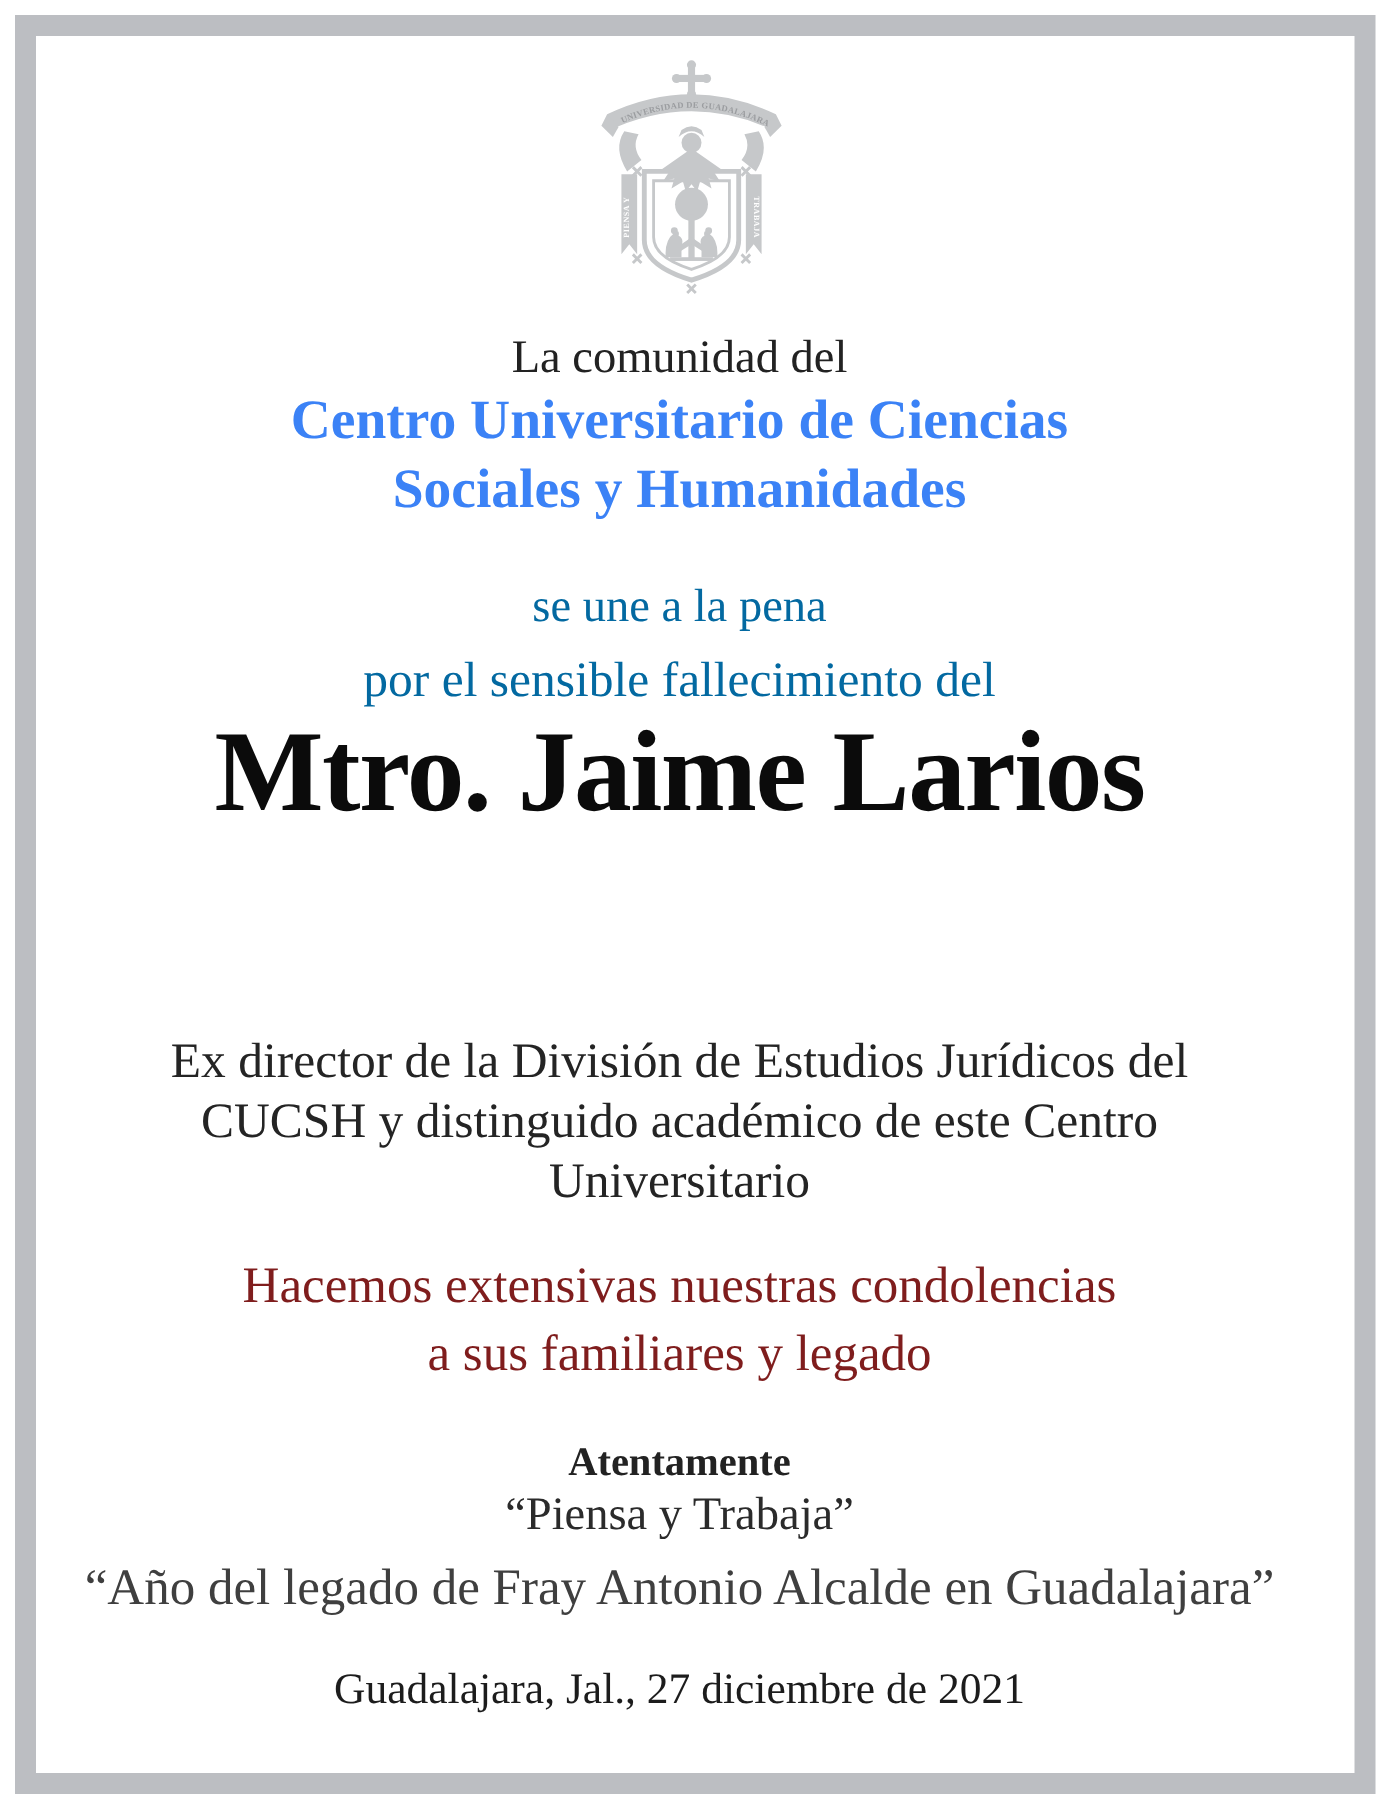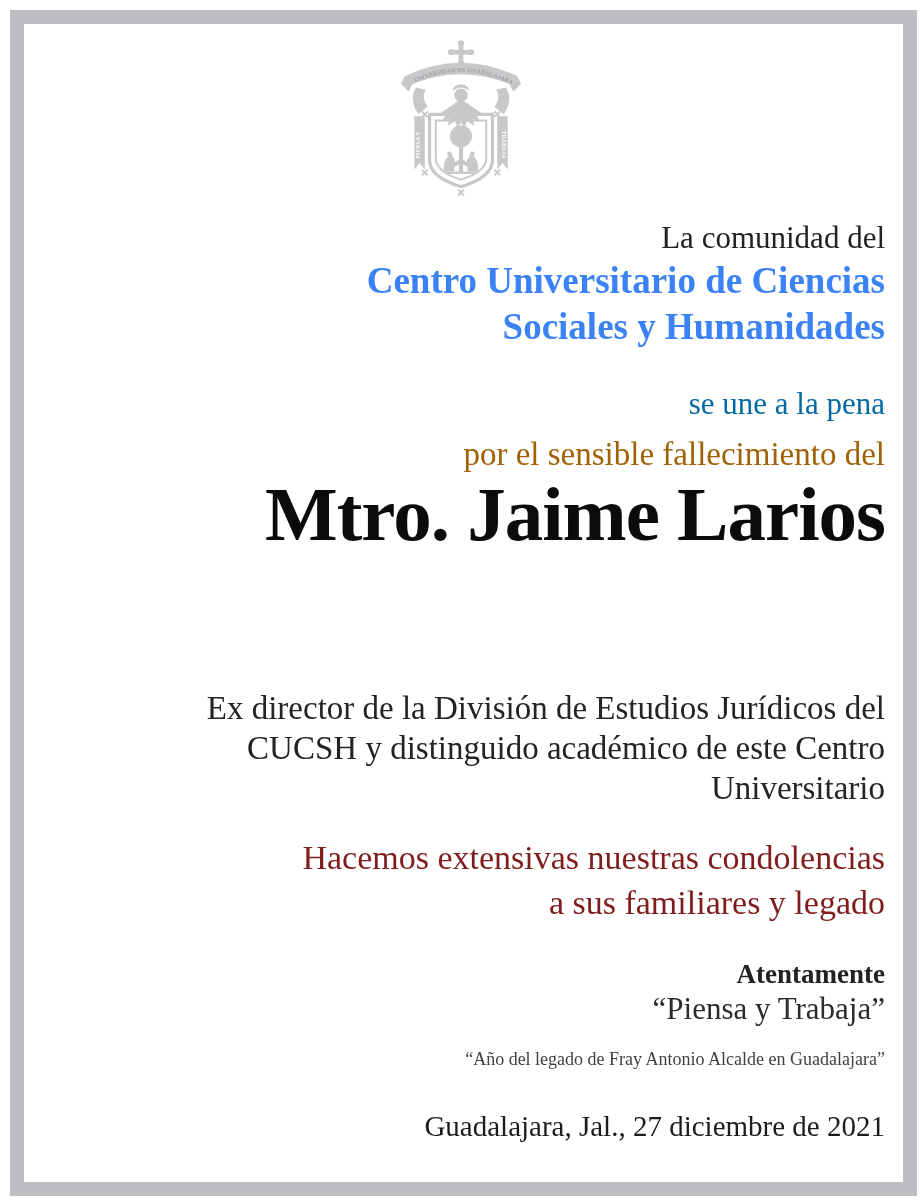--- a/index.html
+++ b/index.html
@@ -21,42 +21,42 @@
     top: 10px;
     left: 10px;
     right: 5px;
     bottom: 4px;
     border: 14px solid #bcbec2;
     pointer-events: none;
   }
   .block {
     position: absolute;
     left: 40px;
-    right: 37px;
-    text-align: right;
+    right: 56px;
+    text-align: center;
   }
   .logo-wrap {
     position: absolute;
     top: 38px;
     left: 0;
     right: 0;
     text-align: center;
   }
   .logo-wrap svg { display: inline-block; }
 
   .community   { top: 218px; font-size: 31px; line-height: 40px; color: #222222; }
   .institution { top: 258px; font-size: 37px; line-height: 46px; font-weight: bold; color: #3b82f6; }
   .joins       { top: 385px; font-size: 31px; line-height: 38px; color: #0369a1; }
-  .reason      { top: 434px; font-size: 33px; line-height: 40px; color: #a16207; }
+  .reason      { top: 434px; font-size: 33px; line-height: 40px; color: #0369a1; }
   .deceased    { top: 472px; font-size: 77px; line-height: 85px; font-weight: bold; color: #0b0b0b; letter-spacing: -1px; }
   .role        { top: 688px; font-size: 33px; line-height: 40px; color: #242424; }
   .condolence  { top: 835px; font-size: 34px; line-height: 45px; color: #7f1d1d; }
   .closing     { top: 958px; font-size: 27px; line-height: 32px; font-weight: bold; color: #222222; }
   .motto       { top: 990px; font-size: 31px; line-height: 38px; color: #2b2b2b; }
-  .dedication  { top: 1042px; font-size: 18px; line-height: 34px; color: #3f3f3f; }
+  .dedication  { top: 1042px; font-size: 34px; line-height: 34px; color: #3f3f3f; }
   .dateline    { top: 1108px; font-size: 29px; line-height: 36px; color: #1c1c1c; }
 </style>
 </head>
 <body>
 
 <div class="page">
 
   <div class="frame"></div>
 
   <div class="logo-wrap">

